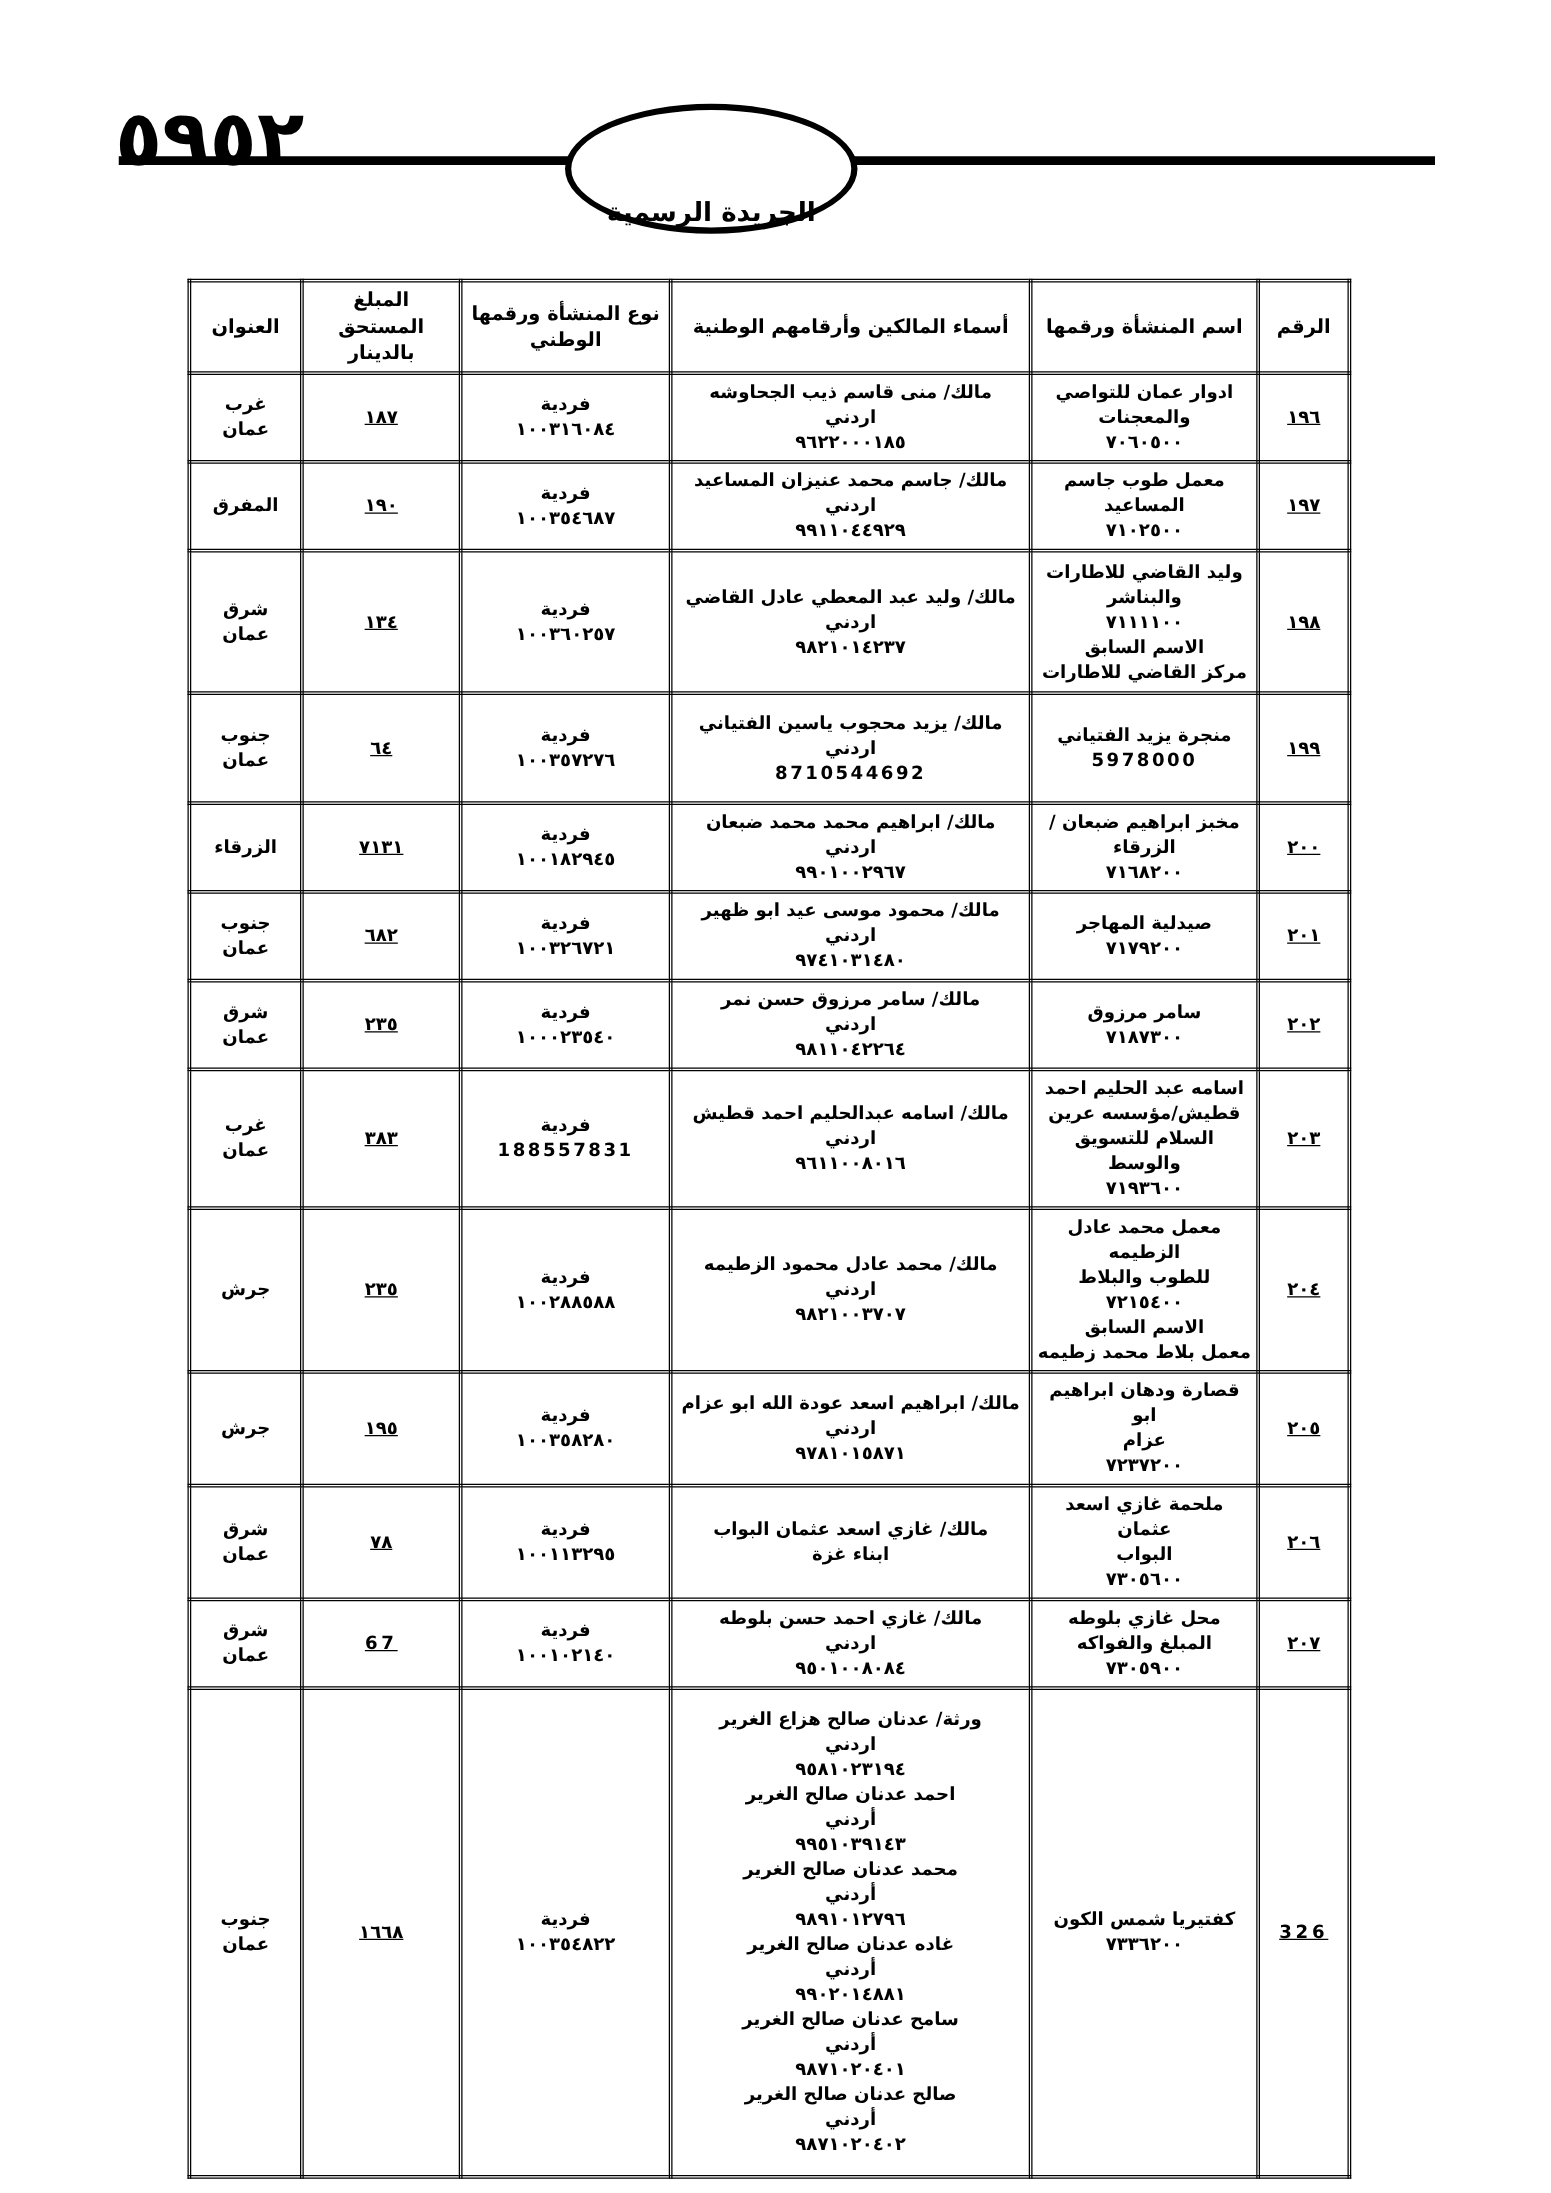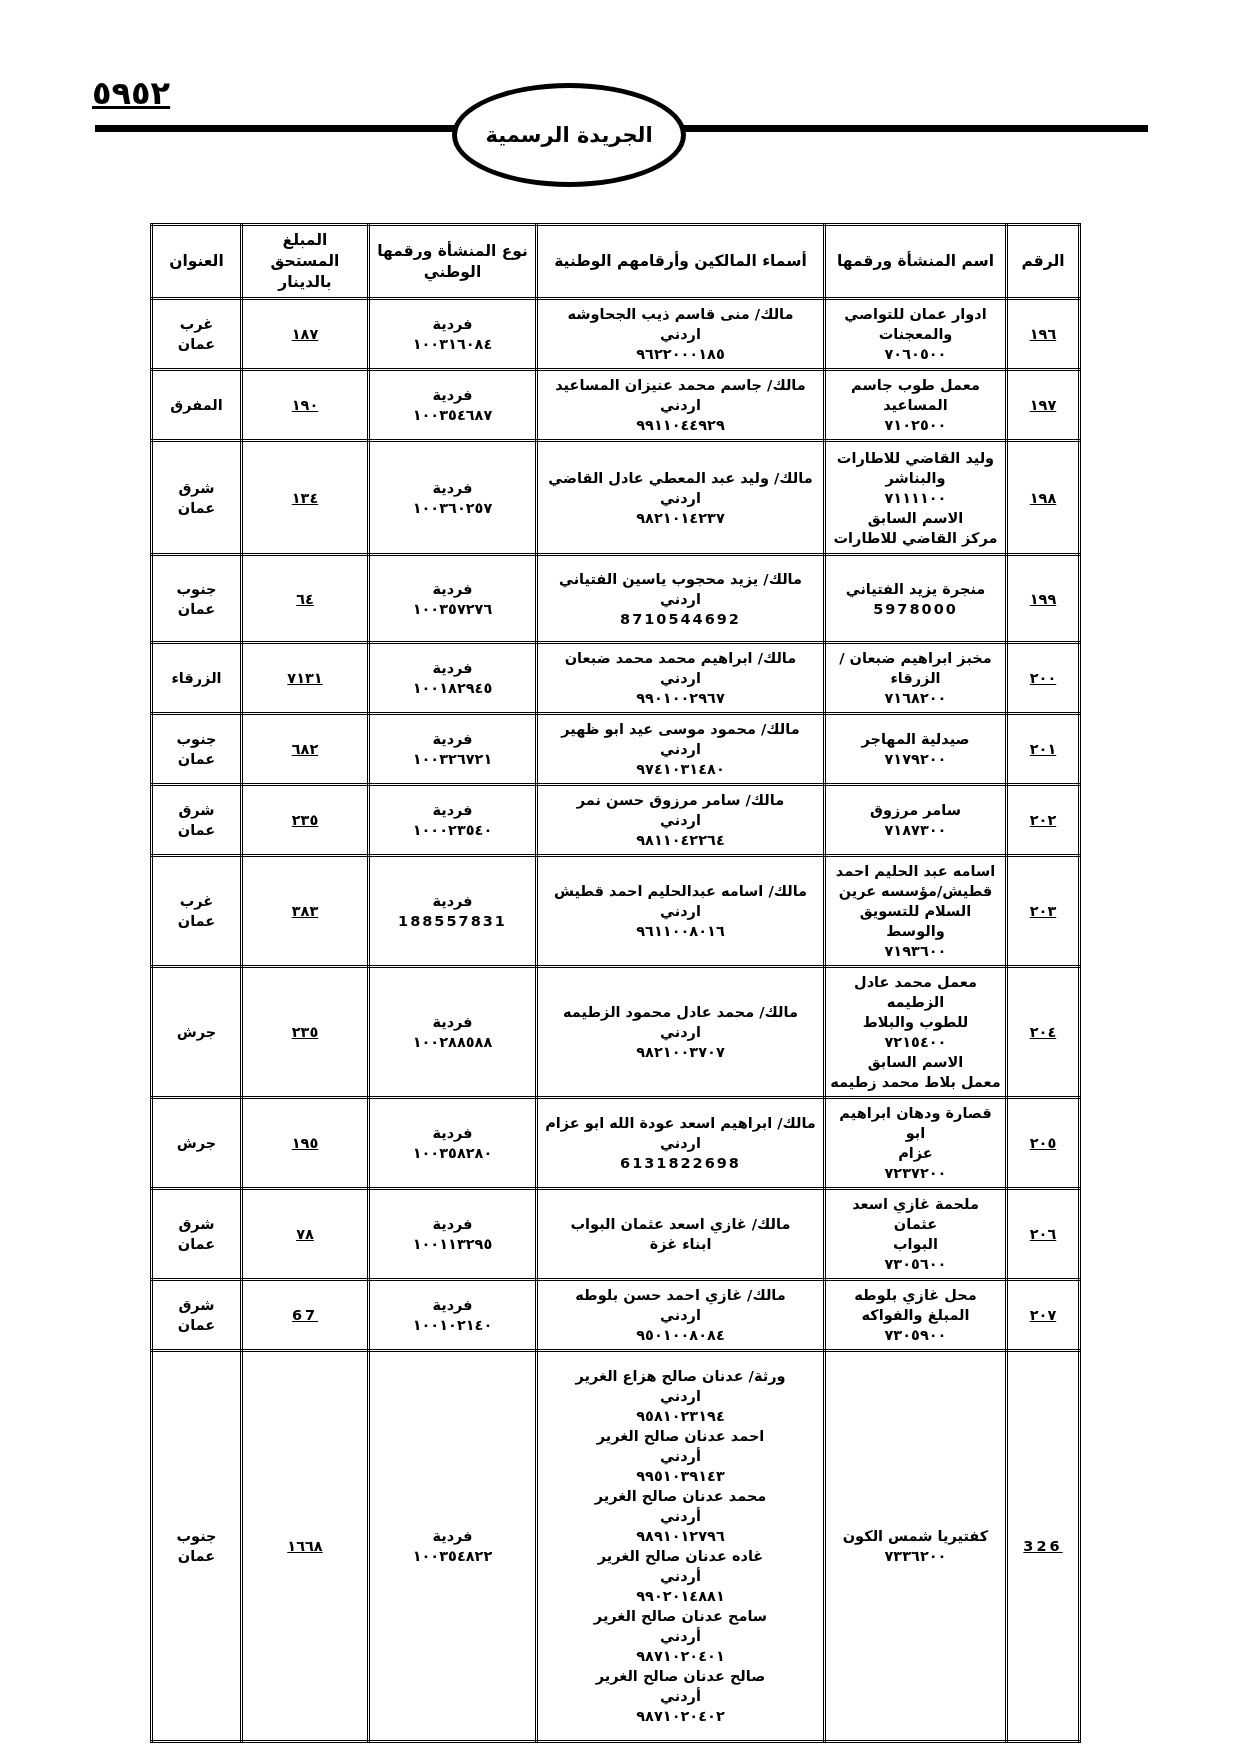--- a/index.html
+++ b/index.html
@@ -11,45 +11,44 @@
     color: #000;
     font-family: "DejaVu Sans", sans-serif;
     font-weight: bold;
     overflow: hidden;
   }
   
   .page-number {
     position: absolute;
     left: 92px;
     top: 74px;
-    font-size: 32px;
+    font-size: 62px;
     letter-spacing: 4px;
     direction: ltr;
-    text-decoration: underline;
   }
   .header-rule {
     position: absolute;
     left: 95px;
     top: 125px;
     width: 1053px;
     height: 7px;
     background: #000;
     z-index: 1;
   }
   .gazette-seal {
     position: absolute;
     left: 452px;
     top: 83px;
     width: 224px;
     height: 94px;
     background: #fff;
     border: 5px solid #000;
     border-radius: 50%;
     display: flex;
-    align-items: center;
+    align-items: flex-end;
     justify-content: center;
     z-index: 2;
     direction: rtl;
   }
   .gazette-seal span { font-size: 21px; }
   
   table.records {
     position: absolute;
     left: 150px;
     top: 223px;
@@ -178,21 +177,21 @@
     <td class="num">٢٠٤</td>
     <td><div class="ln">معمل محمد عادل الزطيمه</div><div class="ln">للطوب والبلاط</div><div class="ln num">٧٢١٥٤٠٠</div><div class="ln">الاسم السابق</div><div class="ln">معمل بلاط محمد زطيمه</div></td>
     <td><div class="ln">مالك/ محمد عادل محمود الزطيمه</div><div class="ln">اردني</div><div class="ln num">٩٨٢١٠٠٣٧٠٧</div></td>
     <td><div class="ln">فردية</div><div class="ln num">١٠٠٢٨٨٥٨٨</div></td>
     <td class="num">٢٣٥</td>
     <td><div class="ln">جرش</div></td>
   </tr>
         <tr style="height: 63px;">
     <td class="num">٢٠٥</td>
     <td><div class="ln">قصارة ودهان ابراهيم ابو</div><div class="ln">عزام</div><div class="ln num">٧٢٣٧٢٠٠</div></td>
-    <td><div class="ln">مالك/ ابراهيم اسعد عودة الله ابو عزام</div><div class="ln">اردني</div><div class="ln num">6131822698</div></td>
+    <td><div class="ln">مالك/ ابراهيم اسعد عودة الله ابو عزام</div><div class="ln">اردني</div><div class="ln num">٩٧٨١٠١٥٨٧١</div></td>
     <td><div class="ln">فردية</div><div class="ln num">١٠٠٣٥٨٢٨٠</div></td>
     <td class="num">١٩٥</td>
     <td><div class="ln">جرش</div></td>
   </tr>
         <tr style="height: 70px;">
     <td class="num">٢٠٦</td>
     <td><div class="ln">ملحمة غازي اسعد عثمان</div><div class="ln">البواب</div><div class="ln num">٧٣٠٥٦٠٠</div></td>
     <td><div class="ln">مالك/ غازي اسعد عثمان البواب</div><div class="ln">ابناء غزة</div></td>
     <td><div class="ln">فردية</div><div class="ln num">١٠٠١١٣٢٩٥</div></td>
     <td class="num">٧٨</td>

